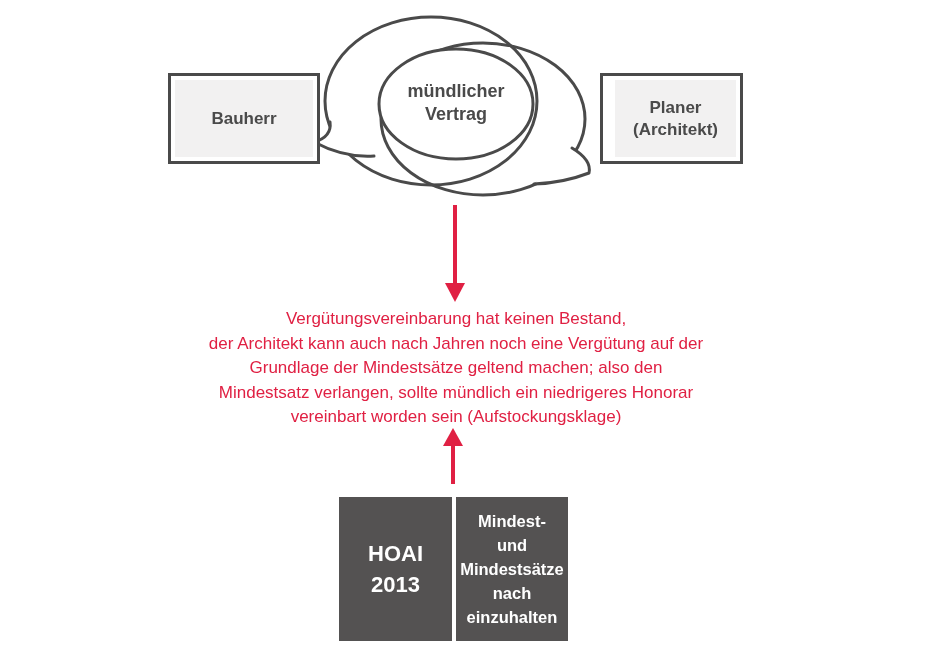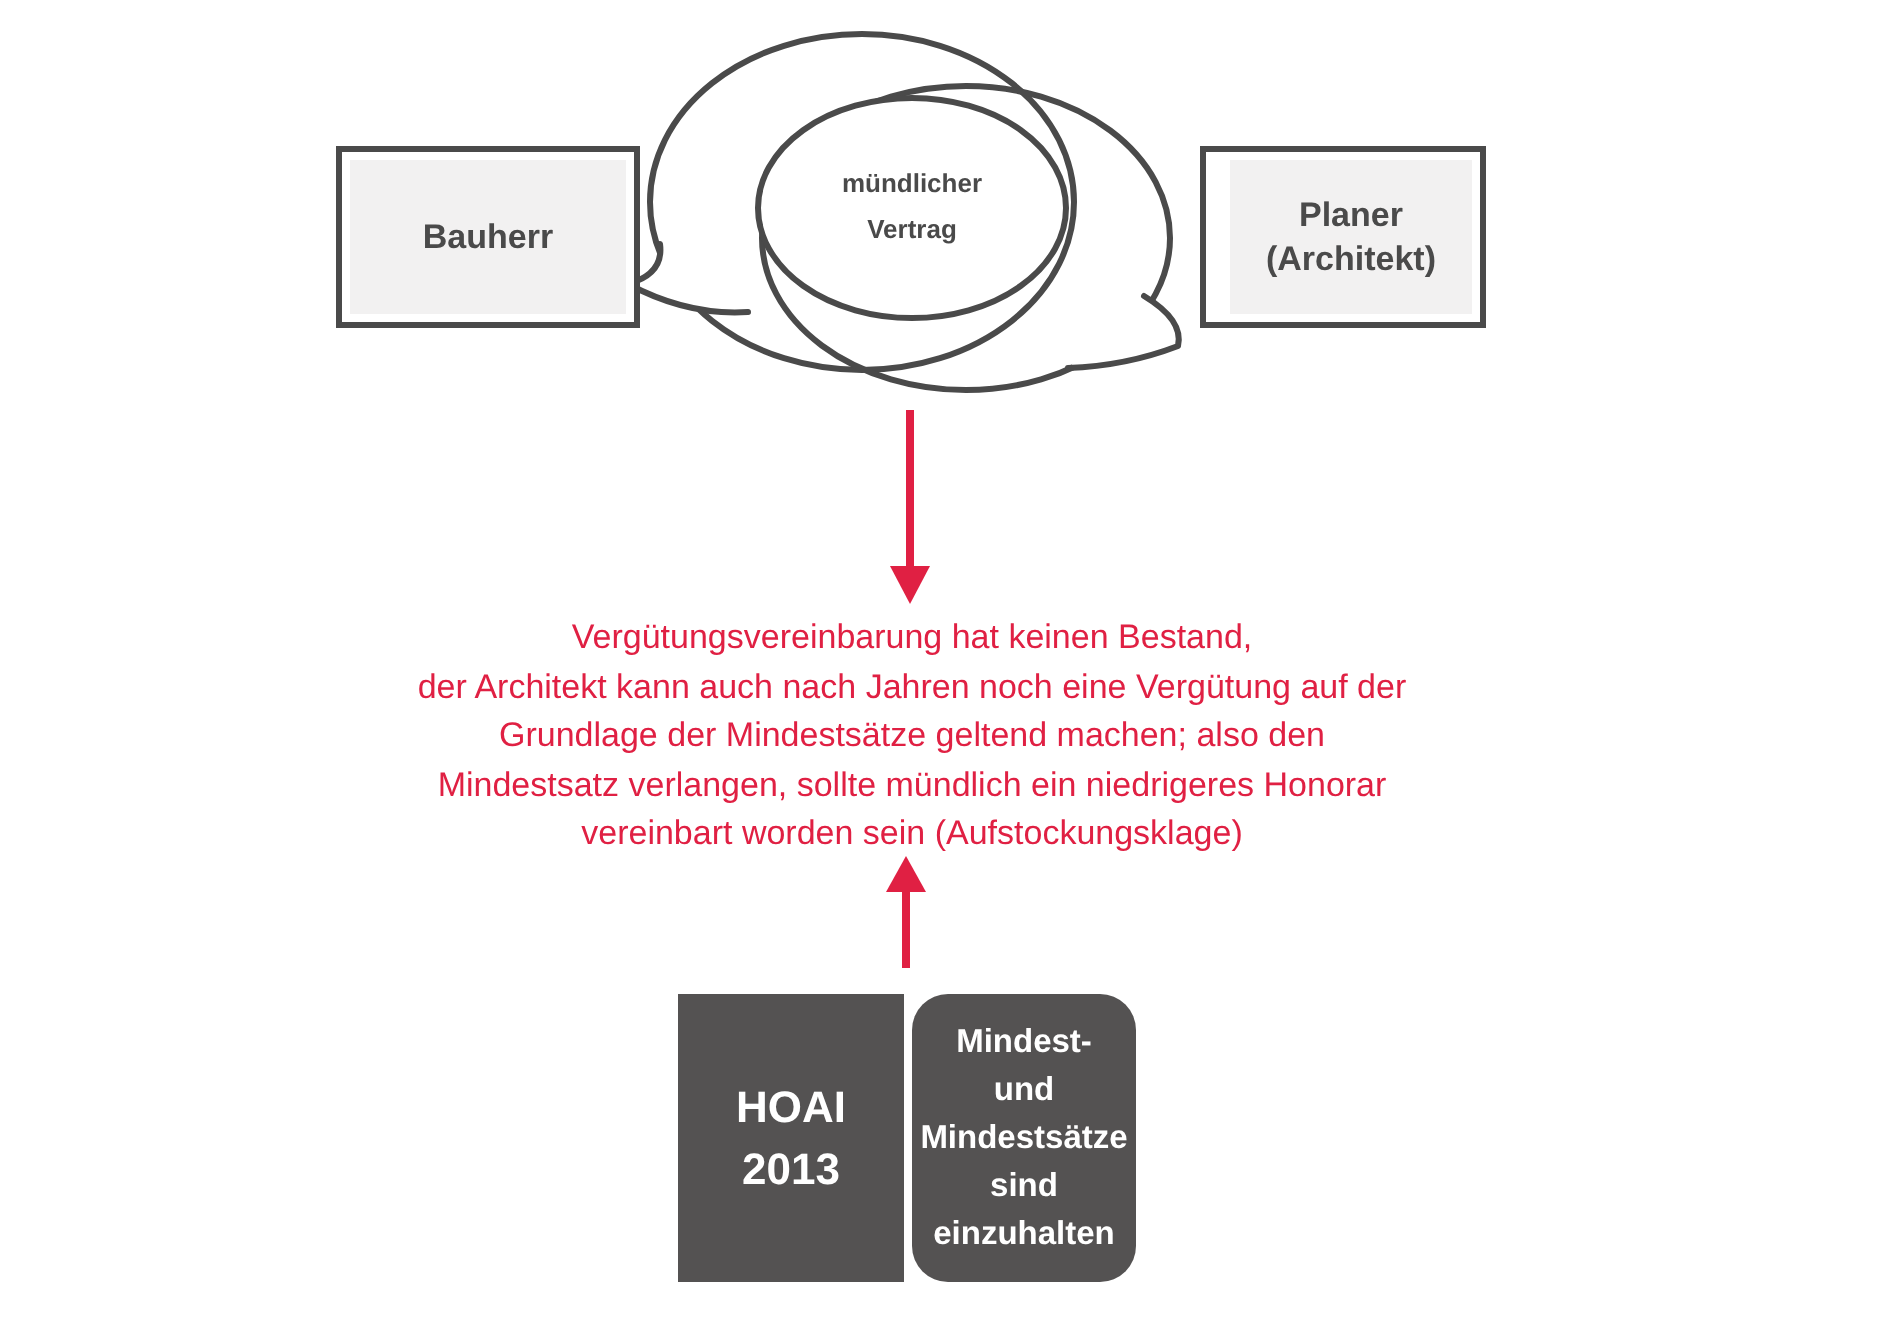--- a/index.html
+++ b/index.html
@@ -27,36 +27,36 @@
   .party-inner{
     width:100%;height:100%;background:var(--panel);
     display:flex;flex-direction:column;align-items:center;justify-content:center;
     color:var(--dark);font-weight:bold;font-size:17px;line-height:22px;text-align:center;
   }
   #bauherr-box{left:168px;top:73px;width:152px;height:91px;}
   #planer-box{left:600px;top:73px;width:143px;height:91px;padding-left:12px;}
 
   .bubble-text{
     position:absolute;left:376px;top:80px;width:160px;text-align:center;
-    color:var(--dark);font-weight:bold;font-size:13px;line-height:23px;
+    color:var(--dark);font-weight:bold;font-size:18px;line-height:23px;
   }
 
   .consequence{
     position:absolute;left:168px;top:307px;width:576px;text-align:center;
     color:var(--red);font-size:17px;line-height:24.5px;
   }
   .consequence .title{font-weight:normal;}
 
   .dark-box{
     position:absolute;background:var(--darkbox);color:#fff;
     display:flex;flex-direction:column;align-items:center;justify-content:center;
     text-align:center;font-weight:bold;
   }
   #hoai-box{left:339px;top:497px;width:113px;height:144px;font-size:22px;line-height:31px;}
-  #rule-box{left:456px;top:497px;width:112px;height:144px;font-size:16.5px;line-height:24px;border-radius:18px;}
+  #rule-box{left:456px;top:497px;width:112px;height:144px;font-size:16.5px;line-height:24px;}
 </style>
 </head>
 <body>
 
 <div class="canvas">
 
   <svg class="overlay-svg" viewBox="0 0 940 667">
     <ellipse class="bubble-stroke" cx="431" cy="101" rx="106" ry="84" fill="none"></ellipse>
     <ellipse class="bubble-stroke" cx="483" cy="119" rx="102" ry="76" fill="none"></ellipse>
     <path class="tail" d="M 330 122 Q 332 137 314 142 Q 344 158 374 156"></path>
@@ -96,17 +96,17 @@
 
   <div class="dark-box" id="hoai-box">
     <div>HOAI</div>
     <div>2013</div>
   </div>
 
   <div class="dark-box" id="rule-box">
     <div>Mindest-</div>
     <div>und</div>
     <div>Mindestsätze</div>
-    <div>sind</div>
+    <div>nach</div>
     <div>einzuhalten</div>
   </div>
 
 </div>
 
 </body></html>

